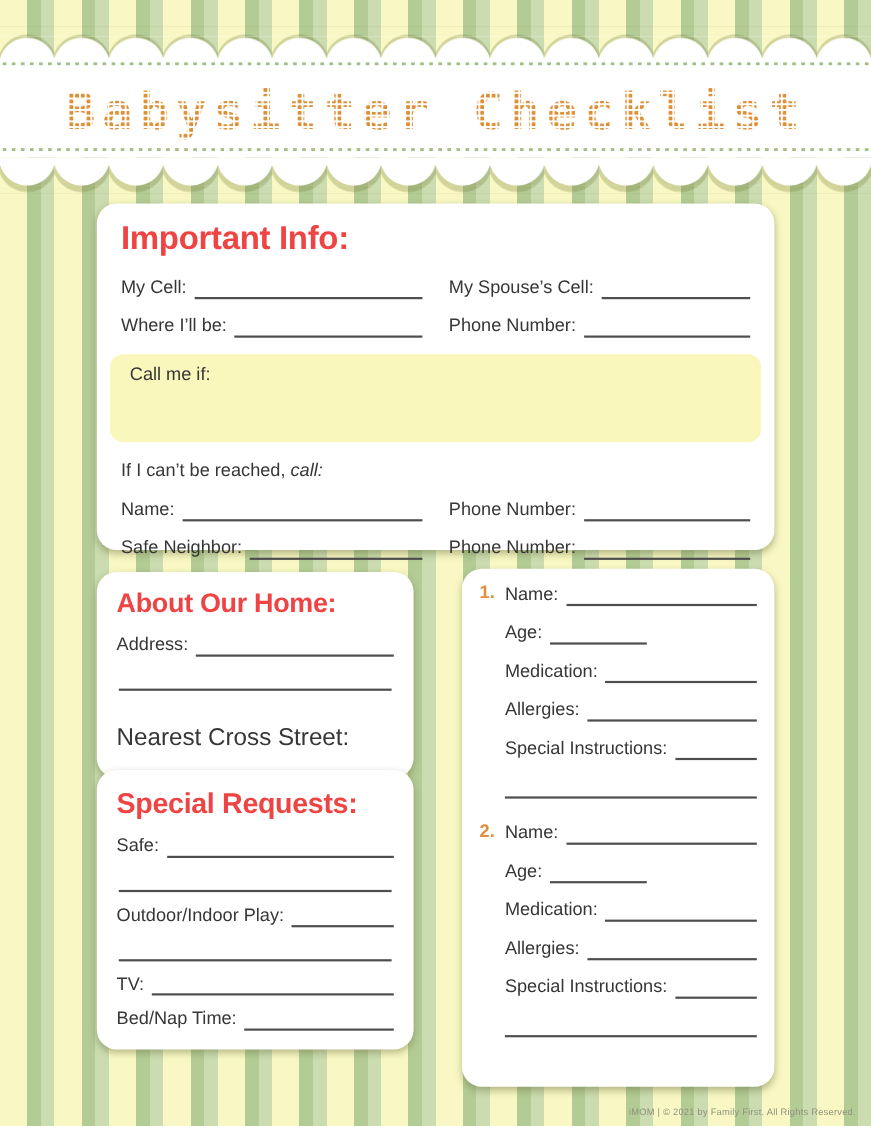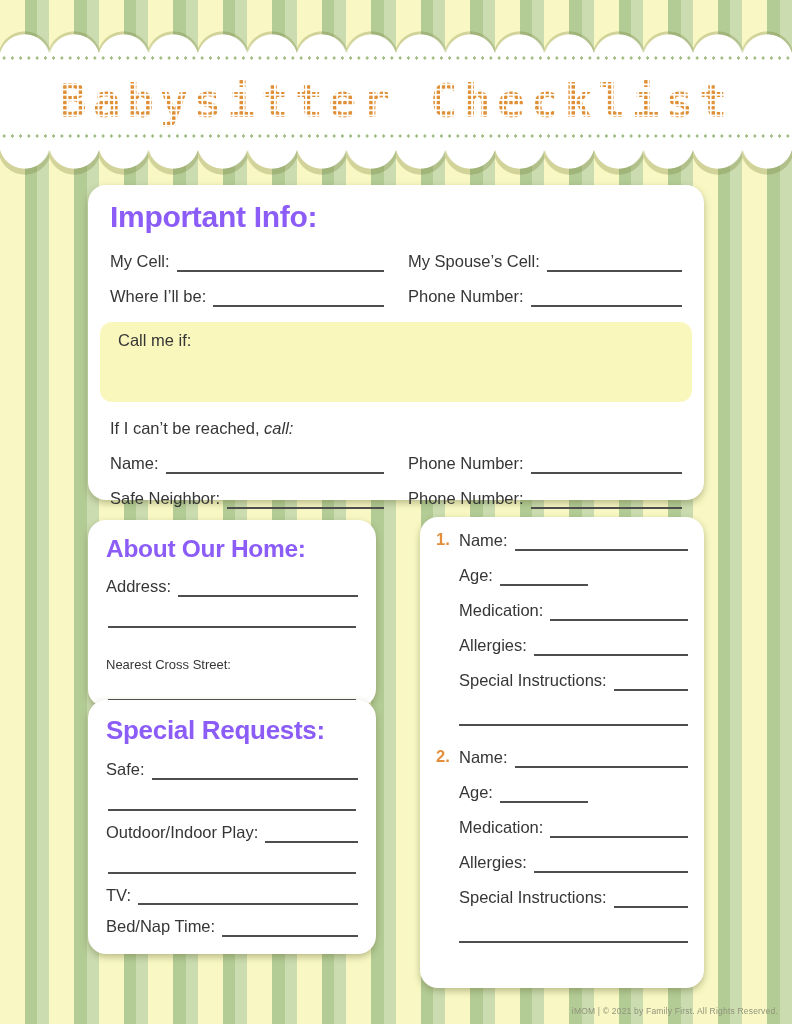--- a/index.html
+++ b/index.html
@@ -39,42 +39,42 @@
     .page-title {
       background-image:radial-gradient(circle 1.9px at 2.6px 2.6px, #DF8F35 96%, rgba(223,143,53,0) 100%);
       background-size:5.2px 5.2px;
       -webkit-background-clip:text; background-clip:text; color:transparent;
     }
   }
 
   
   .panel { position:absolute; background:#fff; border-radius:18px; box-sizing:border-box;
     box-shadow:0 3px 7px rgba(105,112,60,.45); }
-  h2.sec { color:#8b5cf6; font-weight:bold; margin:0; line-height:1.08; letter-spacing:-.3px; }
+  h2.sec { color:#ef4444; font-weight:bold; margin:0; line-height:1.08; letter-spacing:-.3px; }
 
   .frow { display:flex; gap:24px; margin:0 0 15px 0; }
   .fcol { flex:1 1 0; display:flex; align-items:flex-end; min-width:0; }
   .flabel { font-size:16.5px; white-space:nowrap; padding-right:7px; line-height:1.2; }
   .blank { flex:1 1 auto; border-bottom:2px solid #4E4E4E; height:15px; min-width:24px; }
   .blank-fixed { flex:0 0 88px; border-bottom:2px solid #4E4E4E; height:15px; }
   .fullblank { border-bottom:2px solid #4E4E4E; height:0; }
 
   
   #panel-info { left:88px; top:185px; width:616px; height:315px; padding:12px 22px; }
   #panel-info h2.sec { font-size:30px; margin:4px 0 19px 0; }
   .callout { background:#FAF7BD; border-radius:12px; height:80px; margin:4px -10px 17px -10px;
     padding:9px 18px; box-sizing:border-box; font-size:16.5px; }
   .reached { font-size:16.5px; margin:0 0 16px 0; }
   .reached em { font-style:italic; }
 
   
   #panel-home { left:88px; top:520px; width:288px; height:187px; padding:12px 18px; }
   #panel-home h2.sec { font-size:24.5px; margin:4px 0 15px 0; }
   .home-row { display:flex; align-items:flex-end; margin-bottom:29px; }
-  .solo-label { font-size:13px; margin-bottom:27px; }
+  .solo-label { font-size:22px; margin-bottom:27px; }
   .home-line { margin:0 2px 29px 2px; }
 
   
   #panel-requests { left:88px; top:700px; width:288px; height:254px; padding:12px 18px; }
   #panel-requests h2.sec { font-size:26px; margin:4px 0 16px 0; }
   .req-row { display:flex; align-items:flex-end; margin-bottom:12px; }
   .req-gap { margin-bottom:29px; }
   .req-line { margin:0 2px 12px 2px; }
 
   

